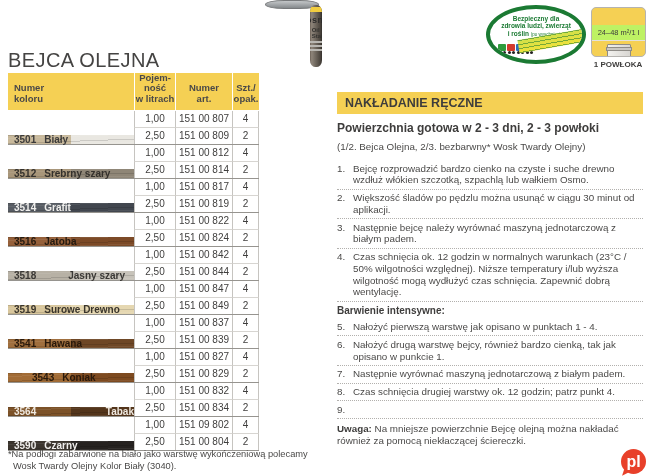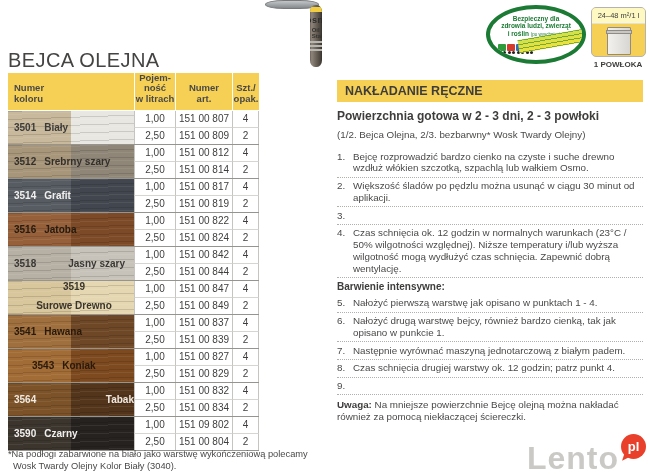--- a/index.html
+++ b/index.html
@@ -14,21 +14,21 @@
   .thead{display:grid;grid-template-columns:126px 41px 57px 27px;height:37px;background:var(--yellow);
          font-weight:bold;color:#4a4948;border-bottom:1px solid #fff;}
   .thead .th{display:flex;align-items:flex-end;justify-content:center;text-align:center;
              padding-bottom:18px;border-left:1px solid #fff;line-height:1.08;white-space:pre-line;font-size:9.5px;}
   .thead .th:first-child{border-left:none;justify-content:flex-start;text-align:left;padding-left:6px;}
   .t-group{display:grid;grid-template-columns:126px 41px 57px 27px;grid-template-rows:16.5px 16.5px;}
   .t-group + .t-group{border-top:1px solid #96948f;}
   #color-table-body{border-bottom:1px solid #96948f;}
   .swatch{grid-row:1 / span 2;position:relative;display:flex;align-items:center;gap:8px;
           padding-left:6px;font-weight:bold;font-size:10px;
-          background:linear-gradient(90deg,var(--l) 0 50%,var(--r) 50% 100%);}
+          background:linear-gradient(90deg,var(--l) 0 50%,var(--r) 50% 100%);margin-top:24px;}
   .swatch::after{content:"";position:absolute;inset:0;pointer-events:none;
           background:repeating-linear-gradient(178deg,rgba(0,0,0,.13) 0 1px,rgba(0,0,0,0) 1px 3px,
                      rgba(255,255,255,.07) 3px 4px,rgba(0,0,0,0) 4px 8px);}
   .swatch .code,.swatch .cname{position:relative;z-index:1;}
   .vcell{border-left:1px solid #c6c4c0;display:flex;align-items:center;justify-content:center;}
   .vcell.c2{border-right:1px solid #c6c4c0;}
   .vcell.r0{border-bottom:1px solid #d7d5d1;}
 
   
   #footnote{position:absolute;left:8px;top:449px;width:330px;font-size:9.3px;line-height:1.25;color:#4a4948;}
@@ -64,45 +64,45 @@
   .sb-car::after{content:"";position:absolute;bottom:-3px;left:1px;width:3px;height:3px;border-radius:50%;background:#222;
                  box-shadow:4px 0 0 #222;}
   .sb-ribbon{position:absolute;right:-8px;bottom:13px;width:72px;height:13px;transform:rotate(-10deg);
              background:linear-gradient(#cfe04a,#f0e139);
              background-image:repeating-linear-gradient(0deg,rgba(27,122,48,.55) 0 1px,rgba(0,0,0,0) 1px 4px),
                               linear-gradient(#cfe04a,#f0e139);}
 
   
   #coverage-box{position:absolute;left:591px;top:7px;width:55px;height:50px;border:1px solid #b5b3b0;
                 border-radius:5px;overflow:hidden;background:var(--yellow);box-sizing:border-box;}
-  .cov-top{height:15px;background:#fef9c3;border-bottom:1px solid #e3e1dc;display:flex;align-items:center;
-           justify-content:center;font-size:7.5px;color:#3e3d3c;white-space:nowrap;}
+  .cov-top{height:15px;background:#bef264;border-bottom:1px solid #e3e1dc;display:flex;align-items:center;
+           justify-content:center;font-size:7.5px;color:#3e3d3c;white-space:nowrap;margin-top:17px;}
   .cov-bucket{width:22px;height:26px;margin:3px auto 0;background:linear-gradient(90deg,#f2f1ee,#d8d6d2);
               border:1px solid #8f8c87;border-radius:1px;position:relative;}
   .cov-bucket::before{content:"";position:absolute;top:2px;left:-2px;right:-2px;height:2px;background:#c9c7c2;
               border:1px solid #8f8c87;}
   #coverage-label{position:absolute;left:584px;top:60px;width:68px;text-align:center;font-size:8px;
                   font-weight:bold;color:#3e3d3c;}
 
   
-  #instructions{position:absolute;left:337px;top:80px;width:306px;font-size:9.8px;line-height:1.2;color:#4a4948;}
+  #instructions{position:absolute;left:337px;top:92px;width:306px;font-size:9.8px;line-height:1.2;color:#4a4948;}
   .instr-header{background:var(--yellow);height:22px;display:flex;align-items:center;padding-left:8px;
                 font-size:12.5px;font-weight:bold;color:#3e3d3c;margin-bottom:7px;}
   .ready{font-weight:bold;font-size:12px;color:#3e3d3c;margin-bottom:6px;}
   .system{margin-bottom:7px;}
   .sect{font-weight:bold;font-size:10px;color:#3e3d3c;margin:3px 0 2px;}
   .step{display:flex;padding:2.5px 0;border-bottom:1px dotted #b2b0ad;}
   .step .n{width:16px;flex:none;}
   .note{padding-top:4px;}
   .note .nl{font-weight:bold;color:#3e3d3c;}
 
   
   #watermark{position:absolute;right:4px;bottom:2px;display:flex;align-items:flex-start;z-index:5;}
   .wm-text{font-size:32px;font-weight:bold;color:rgba(158,156,152,.55);letter-spacing:1px;line-height:1;margin-top:8px;}
-  .wm-bubble{width:25px;height:25px;background:var(--red);border-radius:50%;color:#fff;font-size:13px;
+  .wm-bubble{width:25px;height:25px;background:var(--red);border-radius:50%;color:#fff;font-size:16px;
              font-weight:bold;display:flex;align-items:center;justify-content:center;margin-left:2px;position:relative;}
   .wm-bubble::after{content:"";position:absolute;left:2px;bottom:-3px;width:0;height:0;
              border-left:7px solid var(--red);border-bottom:7px solid transparent;transform:rotate(18deg);}
 </style>
 </head>
 <body>
 
 <div id="page">
 
   <div id="page-title">BEJCA OLEJNA</div>
@@ -213,21 +213,21 @@
             <span class="cname">Jasny szary</span>
           </div>
           <div class="vcell r0 c0">1,00</div>
           <div class="vcell r0 c1">151 00 842</div>
           <div class="vcell r0 c2">4</div>
           <div class="vcell r1 c0">2,50</div>
           <div class="vcell r1 c1">151 00 844</div>
           <div class="vcell r1 c2">2</div>
         </div>
         <div class="t-group">
-          <div class="swatch" style="--l: #d8c69c; --r: #e5d7b1; color: rgb(58, 53, 44); flex-direction: column;">
+          <div class="swatch" style="--l: #d8c69c; --r: #e5d7b1; color: rgb(58, 53, 44);">
             <span class="code">3519</span>
             <span class="cname">Surowe Drewno</span>
           </div>
           <div class="vcell r0 c0">1,00</div>
           <div class="vcell r0 c1">151 00 847</div>
           <div class="vcell r0 c2">4</div>
           <div class="vcell r1 c0">2,50</div>
           <div class="vcell r1 c1">151 00 849</div>
           <div class="vcell r1 c2">2</div>
         </div>
@@ -295,20 +295,21 @@
         <div class="step">
           <span class="n">1.</span>
           <span class="t">Bejcę rozprowadzić bardzo cienko na czyste i suche drewno wzdłuż włókien szczotką, szpachlą lub wałkiem Osmo.</span>
         </div>
         <div class="step">
           <span class="n">2.</span>
           <span class="t">Większość śladów po pędzlu można usunąć w ciągu 30 minut od aplikacji.</span>
         </div>
         <div class="step">
           <span class="n">3.</span>
+          <span class="t">Następnie bejcę należy wyrównać maszyną jednotarczową z białym padem.</span>
         </div>
         <div class="step">
           <span class="n">4.</span>
           <span class="t">Czas schnięcia ok. 12 godzin w normalnych warunkach (23°C / 50% wilgotności względnej). Niższe temperatury i/lub wyższa wilgotność mogą wydłużyć czas schnięcia. Zapewnić dobrą wentylację.</span>
         </div>
       </div>
     <div class="sect">Barwienie intensywne:</div>
     <div>
         <div class="step">
           <span class="n">5.</span>
@@ -330,17 +331,16 @@
           <span class="n">9.</span>
         </div>
       </div>
     <div class="note">
       <span class="nl">Uwaga:</span>
       <span>Na mniejsze powierzchnie Bejcę olejną można nakładać również za pomocą niekłaczącej ściereczki.</span>
     </div>
   </div>
 
   <div id="watermark">
-    <span class="wm-text">Lento</span>
     <span class="wm-bubble">pl</span>
   </div>
 
 </div>
 
 </body></html>

